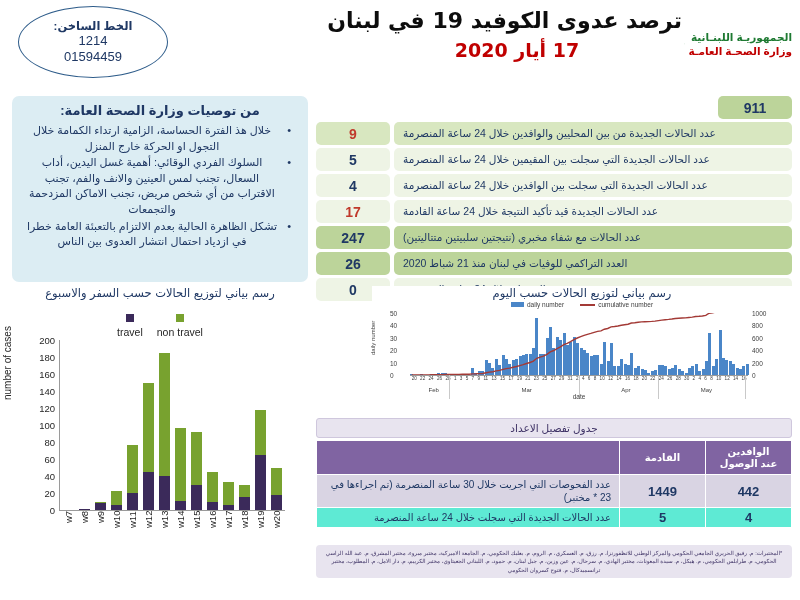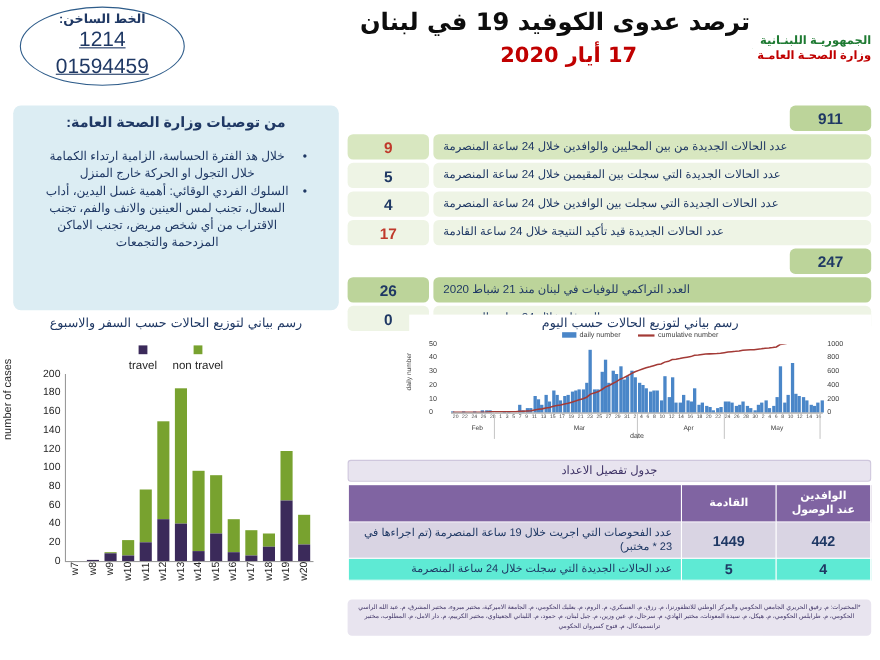--- a/index.html
+++ b/index.html
@@ -18,21 +18,21 @@
     position: absolute; top:0; left:0; width:800px; height:92px;
   }
   #hotline-oval {
     position:absolute; left:18px; top:6px;
     width:150px; height:72px;
     border:1.6px solid #2e5c8a; border-radius:50%;
     display:flex; flex-direction:column; align-items:center; justify-content:center;
     color:#1f3864; line-height:1.25;
   }
   #hotline-oval .hl-label { font-size:11.5px; font-weight:bold; }
-  #hotline-oval .hl-num { font-size:19px;text-decoration:underline; }
+  #hotline-oval .hl-num { font-size:13px; }
 
   #title-block {
     position:absolute; right:118px; top:8px; width:330px;
     text-align:center;
   }
   #main-title {
     font-size:22px; font-weight:bold; color:#0d0d0d;
     font-family:"DejaVu Sans","Liberation Sans",sans-serif;
     letter-spacing:0px; white-space:nowrap;
   }
@@ -52,21 +52,21 @@
 
   
   #recs {
     position:absolute; left:12px; top:96px; width:296px; height:186px;
     background:#dcedf3; border-radius:7px; padding:7px 10px 6px 10px;
   }
   #recs-title {
     text-align:center; font-weight:bold; font-size:13px; color:#1f3864;
     margin-bottom:5px;
   }
-  #recs ul { margin:16px; padding:0 16px 0 0; list-style:none; }
+  #recs ul { margin:4px; padding:0 16px 0 0; list-style:none; }
   #recs li {
     font-size:11px; color:#1f3864; line-height:1.42; margin-bottom:1px;
     text-align:center; position:relative;
   }
   #recs li:before {
     content:"\2022"; position:absolute; right:-13px; top:0px; font-size:11px; color:#1f3864;
   }
 
   
   #stats { position:absolute; left:316px; top:96px; width:476px; }
@@ -246,20 +246,21 @@
       </g>
     </svg>
   </div>
 </div>
 
 <div id="recs">
   <div id="recs-title">من توصيات وزارة الصحة العامة:</div>
   <ul>
     <li>خلال هذ الفترة الحساسة، الزامية ارتداء الكمامة خلال التجول او الحركة خارج المنزل</li>
     <li>السلوك الفردي الوقائي: أهمية غسل اليدين، أداب السعال، تجنب لمس العينين والانف والفم، تجنب الاقتراب من أي شخص مريض، تجنب الاماكن المزدحمة والتجمعات</li>
+    <li>تشكل الظاهرة الحالية بعدم الالتزام بالتعبئة العامة خطرا في ازدياد احتمال انتشار العدوى بين الناس</li>
   </ul>
 </div>
 
 <div id="stats">
   <div class="stat-row">
     <div class="stat-value tone-dark v-navy">911</div>
   </div>
   <div class="stat-row">
     <div class="stat-label tone-mid">عدد الحالات الجديدة من بين المحليين والوافدين خلال 24 ساعة المنصرمة</div>
     <div class="stat-value tone-mid v-red">9</div>
@@ -270,20 +271,21 @@
   </div>
   <div class="stat-row">
     <div class="stat-label tone-light">عدد الحالات الجديدة التي سجلت بين الوافدين خلال 24 ساعة المنصرمة</div>
     <div class="stat-value tone-light v-navy">4</div>
   </div>
   <div class="stat-row">
     <div class="stat-label tone-light">عدد الحالات الجديدة قيد تأكيد النتيجة خلال 24 ساعة القادمة</div>
     <div class="stat-value tone-light v-red">17</div>
   </div>
   <div class="stat-row">
+    <div class="stat-label tone-dark">عدد الحالات مع شفاء مخبري (نتيجتين سلبيتين متتاليتين)</div>
     <div class="stat-value tone-dark v-navy">247</div>
   </div>
   <div class="stat-row">
     <div class="stat-label tone-dark">العدد التراكمي للوفيات في لبنان منذ 21 شباط 2020</div>
     <div class="stat-value tone-dark v-navy">26</div>
   </div>
   <div class="stat-row">
     <div class="stat-label tone-light">حالة وفاة خلال 24 ساعة المنصرمة</div>
     <div class="stat-value tone-light v-navy">0</div>
   </div>
@@ -608,21 +610,21 @@
           <div>عند الوصول</div>
         </th>
         <th class="col-res">القادمة</th>
         <th class="blank"></th>
       </tr>
     </thead>
     <tbody>
       <tr class="r1">
         <td class="num">442</td>
         <td class="num">1449</td>
-        <td class="lbl">عدد الفحوصات التي اجريت خلال 19 ساعة المنصرمة (تم اجراءها في 23 * مختبر)</td>
+        <td class="lbl">عدد الفحوصات التي اجريت خلال 30 ساعة المنصرمة (تم اجراءها في 23 * مختبر)</td>
       </tr>
       <tr class="r2">
         <td class="num">4</td>
         <td class="num">5</td>
         <td class="lbl">عدد الحالات الجديدة التي سجلت خلال 24 ساعة المنصرمة</td>
       </tr>
     </tbody>
   </table>
 </div>
 

